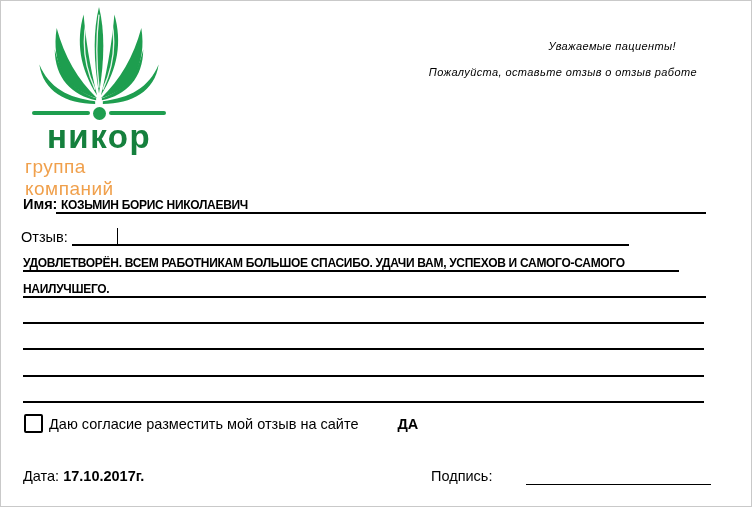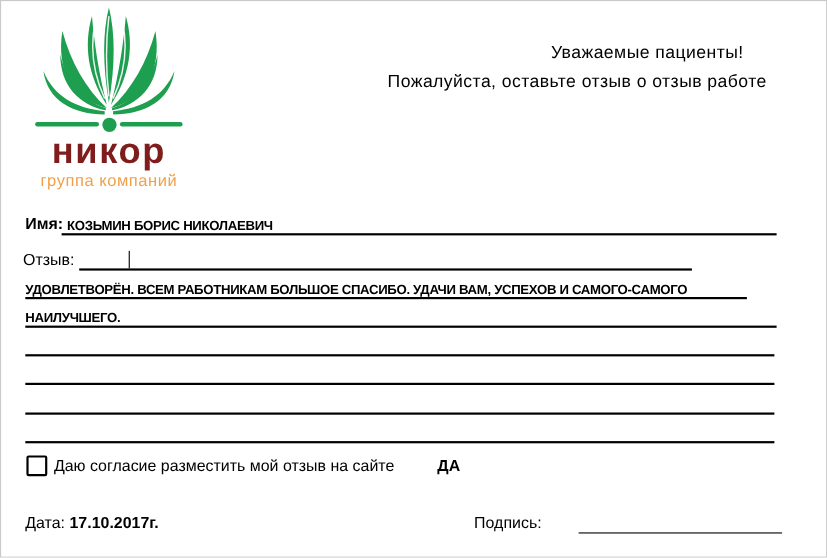--- a/index.html
+++ b/index.html
@@ -42,29 +42,30 @@
     margin: 0 3px;
   }
   .brandname {
     font-size: 33px;
     font-weight: 700;
     letter-spacing: 1.5px;
     line-height: 1;
     margin-top: 0px;
   }
   .tagline {
-    font-size: 15px;
+    font-size: 19px;
     letter-spacing: 0.5px;
     margin-top: 3px;
   }
 
   
   .greet {
     position: absolute;
-    font-size: 16px;
+    font-style: italic;
+    font-size: 11px;
     letter-spacing: 0.4px;
     white-space: nowrap;
   }
   .greet1 { top: 39px; right: 75px; }
   .greet2 { top: 65px; right: 54px; }
 
   
   .lbl {
     position: absolute;
     font-size: 14.5px;
@@ -155,21 +156,21 @@
         <path d="M70,10 C67,34 67,60 70,86"></path>
         <path d="M57,16 C52,40 55,64 66,88"></path>
         <path d="M83,16 C88,40 85,64 74,88"></path>
       </g>
     </svg>
     <div class="brandrow">
       <span class="bar" style="background: rgb(30, 158, 79);"></span>
       <span class="dot" style="background: rgb(30, 158, 79);"></span>
       <span class="bar" style="background: rgb(30, 158, 79);"></span>
     </div>
-    <div class="brandname" style="color: #7f1d1d;">никор</div>
+    <div class="brandname" style="color: #15803d;">никор</div>
     <div class="tagline" style="color: rgb(240, 160, 76);">группа компаний</div>
   </div>
 
   <div class="greet greet1">Уважаемые пациенты!</div>
   <div class="greet greet2">Пожалуйста, оставьте отзыв о отзыв работе</div>
 
   <div class="lbl name-label">Имя:</div>
   <div class="caps name-value">КОЗЬМИН БОРИС НИКОЛАЕВИЧ</div>
   <div class="rule name-rule"></div>
 

